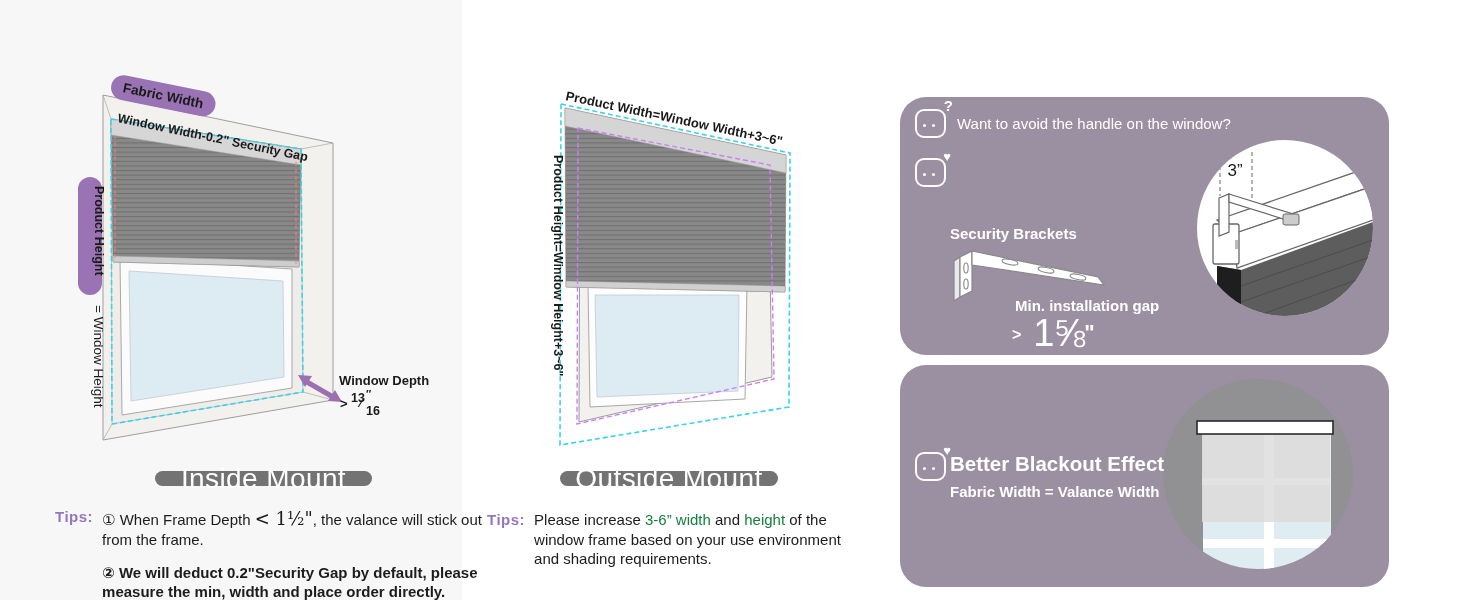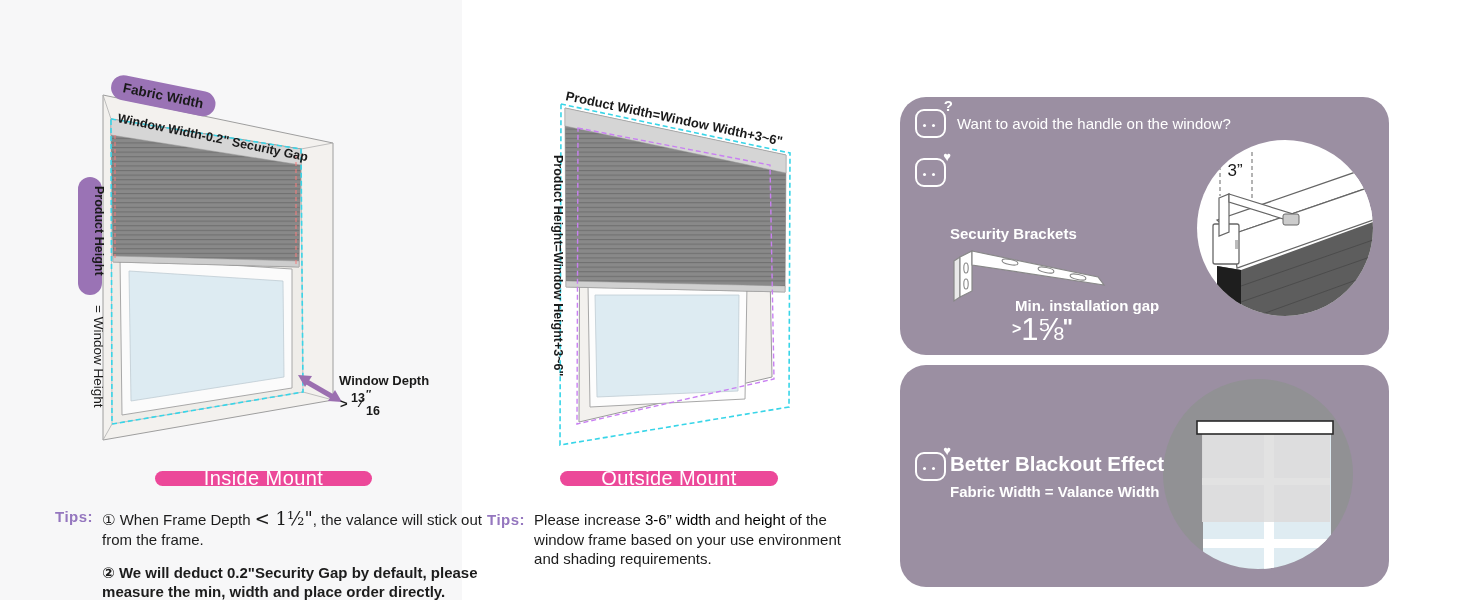--- a/index.html
+++ b/index.html
@@ -5,53 +5,53 @@
   html,body{margin:0;padding:0;}
   body{width:1464px;height:600px;position:relative;background:#ffffff;
        font-family:"Liberation Sans","DejaVu Sans",sans-serif;overflow:hidden;}
   #stage{position:absolute;inset:0;width:1464px;height:600px;}
   .left-panel{position:absolute;left:0;top:0;width:462px;height:600px;background:#f7f7f8;}
   svg{font-family:"Liberation Sans","DejaVu Sans",sans-serif;}
   svg text{fill:#1a1a1a;}
   .diagram{position:absolute;}
   #inside-svg{left:40px;top:55px;}
   #outside-svg{left:505px;top:55px;}
-  .mount-btn{position:absolute;height:15px;border-radius:15px;background:#ec4899;color:#fff;
-    display:flex;align-items:center;justify-content:center;font-size:20px;font-weight:500;letter-spacing:.4px;}
+  .mount-btn{position:absolute;height:15px;border-radius:15px;background:#737373;color:#fff;
+    display:flex;align-items:center;justify-content:center;font-size:28px;font-weight:500;letter-spacing:.4px;}
   #inside-btn{left:155px;top:471px;width:217px;}
   #outside-btn{left:560px;top:471px;width:218px;}
   .tips{position:absolute;display:flex;align-items:flex-start;color:#1c1c1c;font-size:15px;line-height:1.3;}
   .tips .tips-label{color:#9577bf;font-weight:bold;letter-spacing:.5px;margin-right:9px;white-space:nowrap;}
   #inside-tips{left:55px;top:507px;width:436px;}
   #inside-tips .tip-body{width:392px;}
   #inside-tips .p1{margin:0 0 13px 0;}
   #inside-tips .p2{margin:0;font-weight:bold;}
   .measure-big{font-size:18px;font-family:"DejaVu Serif",serif;}
   #outside-tips{left:487px;top:510px;width:360px;}
   #outside-tips .tip-body{width:318px;}
-  .hl{color:#000000;}
+  .hl{color:#15803d;}
   .box{position:absolute;left:900px;width:489px;background:#9b8fa2;border-radius:26px;overflow:hidden;color:#fff;}
   #handle-box{top:97px;height:258px;}
   #blackout-box{top:365px;height:222px;}
   .mascot{position:absolute;width:27px;height:25px;border:2.5px solid #ffffff;border-radius:9px;}
   .mascot .eye{position:absolute;width:3px;height:3px;border-radius:50%;background:#fff;top:13px;}
   .mascot .eye.e1{left:6px;} .mascot .eye.e2{left:15px;}
   .mascot .sym{position:absolute;top:-13px;right:-9px;font-size:15px;font-weight:bold;color:#fff;line-height:1;}
   .mascot .sym.heart{font-size:13px;top:-10px;right:-7px;}
   .boxtext{position:absolute;font-size:15px;line-height:1.28;}
   #hb-question{left:57px;top:17px;}
   #hb-mascot1{left:15px;top:12px;}
   #hb-mascot2{left:15px;top:61px;}
   #hb-recommend{left:57px;top:64px;width:225px;}
   #hb-brackets-title{left:50px;top:127px;font-weight:bold;}
   #hb-bracket-svg{position:absolute;left:48px;top:148px;}
   #hb-gap-label{left:115px;top:199px;font-weight:bold;}
   #hb-gap-value{position:absolute;left:112px;top:215px;color:#fff;}
   #hb-gap-value .gt{font-size:16px;font-weight:bold;vertical-align:6px;}
-  #hb-gap-value .val{font-size:31px;letter-spacing:-1px;}
+  #hb-gap-value .val{font-size:38px;letter-spacing:-1px;margin-left:12px;}
   #hb-gap-value .unit{font-size:22px;font-weight:bold;vertical-align:6px;}
   .circle{position:absolute;border-radius:50%;overflow:hidden;}
   #hb-circle{left:297px;top:43px;width:176px;height:176px;background:#ffffff;}
   #bb-circle{left:263px;top:14px;width:190px;height:190px;background:#919194;}
   #bb-mascot{left:15px;top:87px;}
   #bb-title{left:50px;top:86px;font-size:20.5px;font-weight:bold;}
   #bb-subtitle{left:50px;top:117px;font-weight:bold;}
 </style>
 </head>
 <body>

